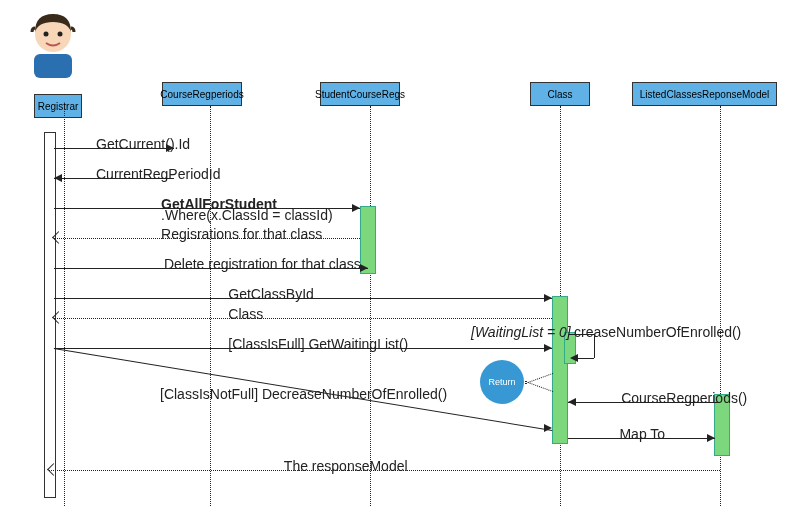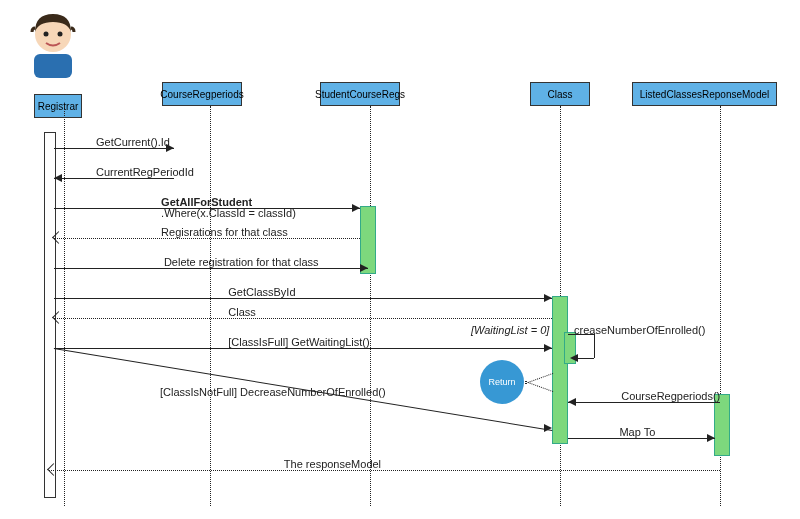--- a/index.html
+++ b/index.html
@@ -38,21 +38,21 @@
     width: 10px;
   }
   .activation-green {
     position: absolute;
     background: #7dd87d;
     border: 1px solid #3a8;
     width: 14px;
   }
   .msg {
     position: absolute;
-    font-size: 11px;
+    font-size: 14px;
     color: #222;
     white-space: nowrap;
   }
   .arrow-line {
     position: absolute;
     height: 0;
     border-top: 1.5px solid #222;
   }
   .arrow-dash {
     position: absolute;

